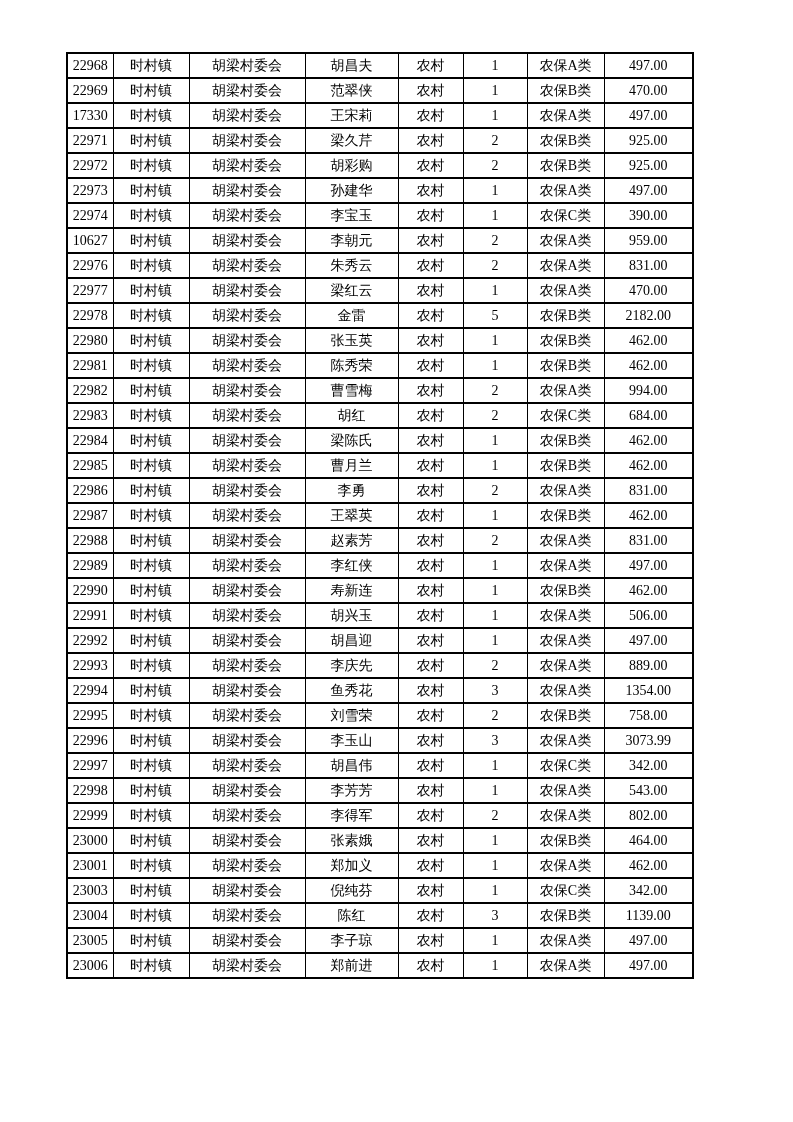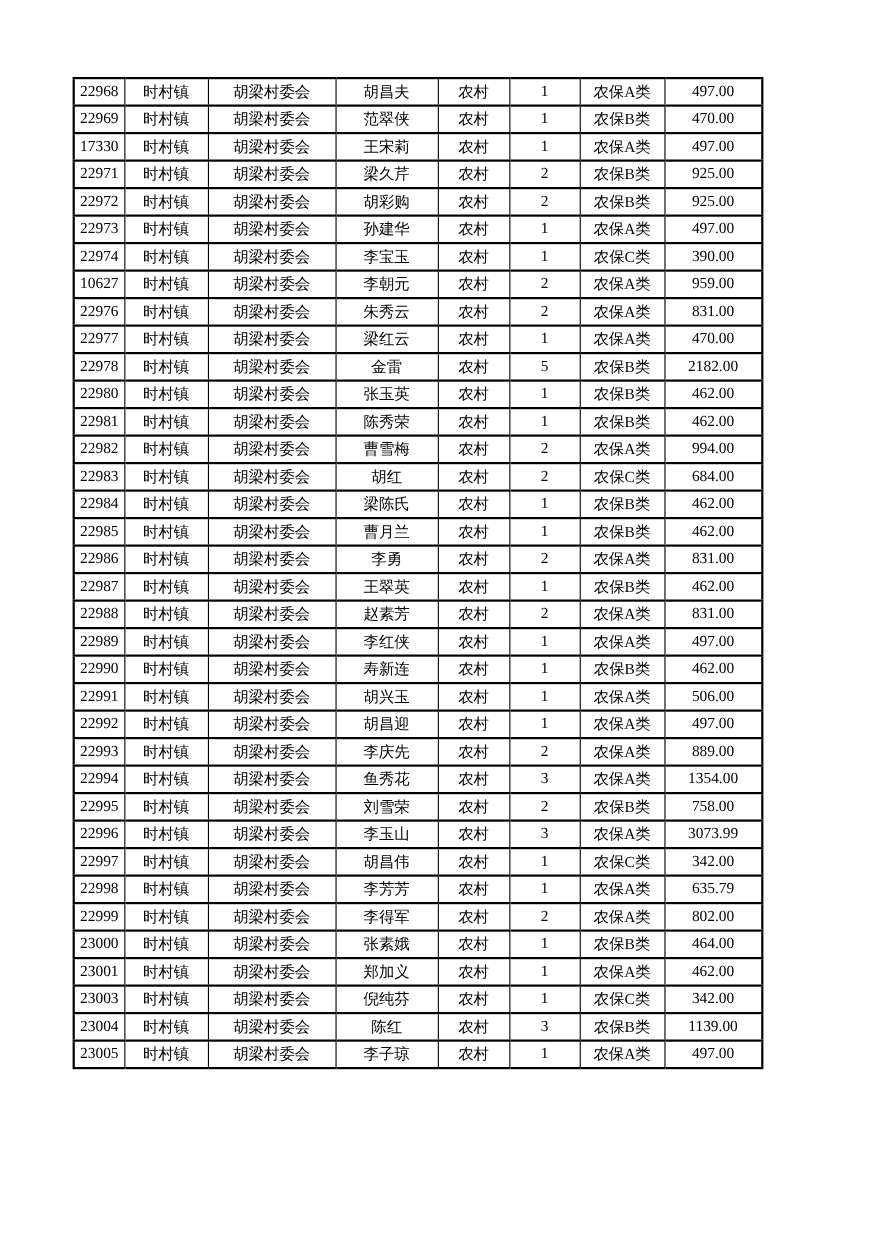--- a/index.html
+++ b/index.html
@@ -10,21 +10,21 @@
   .page {
     position: relative;
     width: 793px;
     height: 1122px;
     background: #ffffff;
     overflow: hidden;
   }
   table.roster {
     position: absolute;
     left: 66px;
-    top: 70px;
+    top: 52px;
     border-collapse: collapse;
     table-layout: fixed;
     border: 2px solid #000000;
   }
   table.roster td {
     border-left: 1px solid #000000;
     border-right: 1px solid #000000;
     border-top: 2px solid #000000;
     border-bottom: 2px solid #000000;
     height: 23px;
@@ -353,21 +353,21 @@
     <td>342.00</td>
   </tr>
         <tr>
     <td>22998</td>
     <td>时村镇</td>
     <td>胡梁村委会</td>
     <td>李芳芳</td>
     <td>农村</td>
     <td>1</td>
     <td>农保A类</td>
-    <td>635.79</td>
+    <td>543.00</td>
   </tr>
         <tr>
     <td>22999</td>
     <td>时村镇</td>
     <td>胡梁村委会</td>
     <td>李得军</td>
     <td>农村</td>
     <td>2</td>
     <td>农保A类</td>
     <td>802.00</td>
@@ -410,20 +410,30 @@
     <td>农村</td>
     <td>3</td>
     <td>农保B类</td>
     <td>1139.00</td>
   </tr>
         <tr>
     <td>23005</td>
     <td>时村镇</td>
     <td>胡梁村委会</td>
     <td>李子琼</td>
+    <td>农村</td>
+    <td>1</td>
+    <td>农保A类</td>
+    <td>497.00</td>
+  </tr>
+        <tr>
+    <td>23006</td>
+    <td>时村镇</td>
+    <td>胡梁村委会</td>
+    <td>郑前进</td>
     <td>农村</td>
     <td>1</td>
     <td>农保A类</td>
     <td>497.00</td>
   </tr>
       </tbody>
   </table>
 </div>
 
 </body></html>

